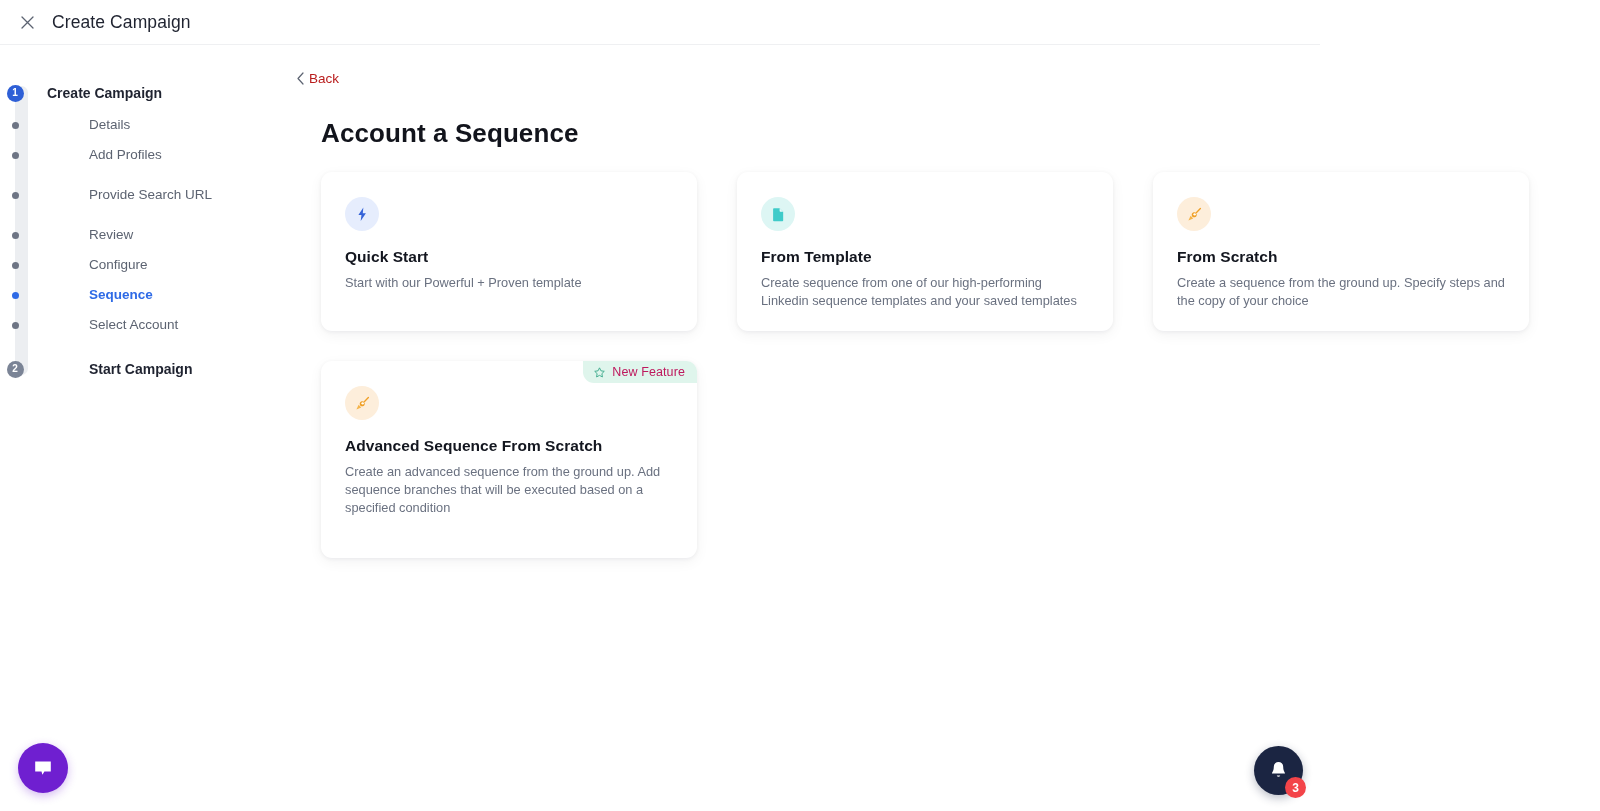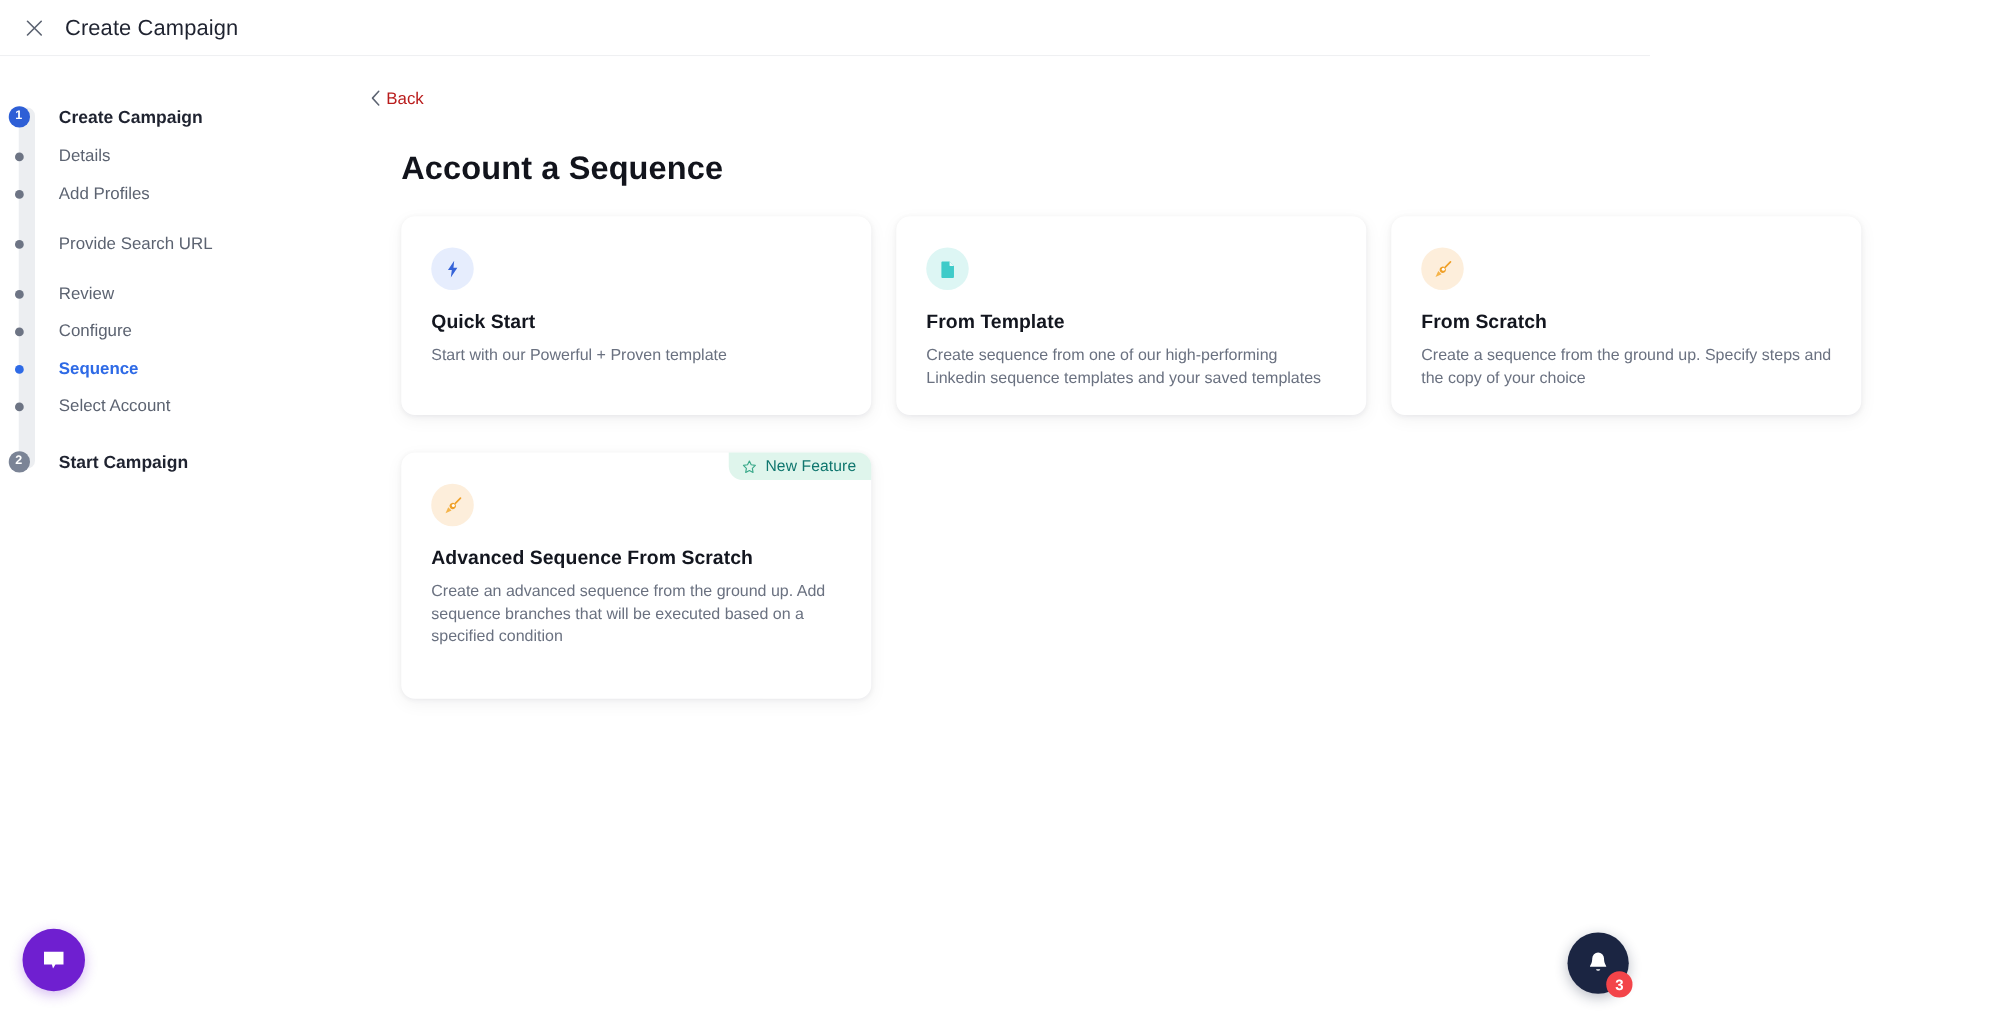--- a/index.html
+++ b/index.html
@@ -63,21 +63,21 @@
     z-index: 0;
   }
   .step {
     position: relative;
     z-index: 1;
     display: flex;
     align-items: center;
     min-height: 30px;
     cursor: pointer;
   }
-  .step + .step { margin-top: 0; }
+  .step + .step { margin-top: 0; gap: 42px; }
   .step-marker {
     width: 30px;
     flex: none;
     display: flex;
     justify-content: center;
     align-items: center;
   }
   .num-badge {
     width: 17px; height: 17px;
     border-radius: 50%;
@@ -138,21 +138,21 @@
     font-weight: 700;
     color: #12141c;
     letter-spacing: .1px;
     margin: 29px 0 0 29px;
   }
 
   
   .card-grid {
     display: grid;
     grid-template-columns: repeat(3, 376px);
-    gap: 30px 20px;
+    gap: 30px 40px;
     margin: 23px 12px 0 29px;
   }
   .card {
     background: #ffffff;
     border-radius: 11px;
     box-shadow: 0 1px 4px rgba(17,24,39,.055), 0 4px 14px rgba(17,24,39,.05);
     padding: 25px 24px 22px 24px;
     min-height: 157px;
     position: relative;
     cursor: pointer;
@@ -183,21 +183,21 @@
     color: #6a7180;
     line-height: 1.38;
     max-width: 330px;
   }
 
   .new-badge {
     position: absolute;
     top: 0;
     right: 0;
     background: #dff5ec;
-    color: #0f766e;
+    color: #be185d;
     font-size: 12.5px;
     font-weight: 500;
     border-radius: 0 11px 0 11px;
     padding: 4px 12px 4px 10px;
     display: flex;
     align-items: center;
     gap: 6px;
     letter-spacing: .1px;
   }
   .new-badge svg { display: block; }

